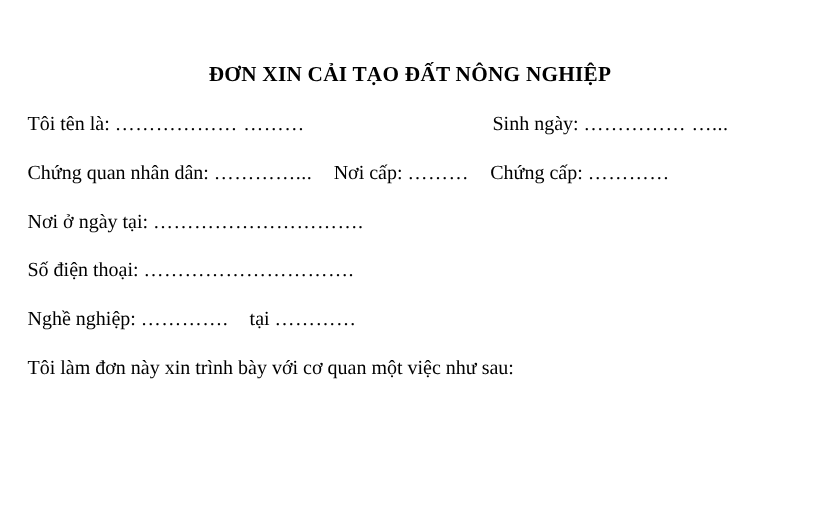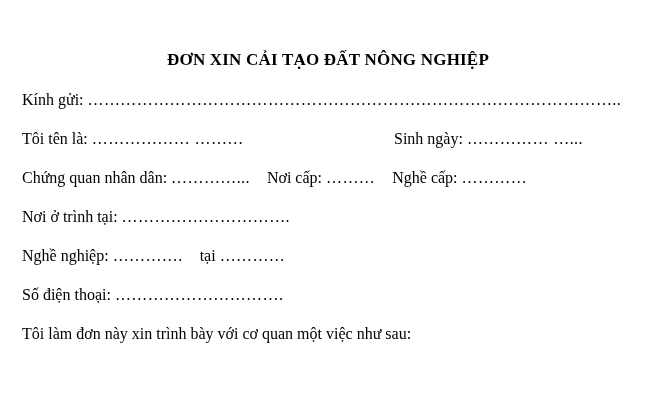--- a/index.html
+++ b/index.html
@@ -58,64 +58,60 @@
     width: 9px;
   }
 </style>
 </head>
 <body>
 
 <div class="page">
 
   <h1 class="doc-title">ĐƠN XIN CẢI TẠO ĐẤT NÔNG NGHIỆP</h1>
 
-  <div class="line">
-    <span>Kính gửi:</span>
-    <span class="dots">……………………………………………………………………………………..</span>
-  </div>
 
 
   <div class="line row">
     <div class="col-left">
       <span>Tôi tên là:</span>
       <span class="dots">……………… ………</span>
     </div>
     <div class="col-right">
       <span>Sinh ngày:</span>
       <span class="dots">…………… …...</span>
     </div>
   </div>
 
   <div class="line">
     <span>Chứng quan nhân dân:</span>
     <span class="dots">…………...</span>
     <span class="sp"></span>
     <span>Nơi cấp:</span>
     <span class="dots">………</span>
     <span class="sp"></span>
-    <span>Nghề cấp:</span>
+    <span>Chứng cấp:</span>
     <span class="dots">…………</span>
   </div>
 
 
   <div class="line">
-    <span>Nơi ở trình tại:</span>
+    <span>Nơi ở ngày tại:</span>
+    <span class="dots">………………………….</span>
+  </div>
+
+  <div class="line">
+    <span>Số điện thoại:</span>
     <span class="dots">………………………….</span>
   </div>
 
   <div class="line">
     <span>Nghề nghiệp:</span>
     <span class="dots">………….</span>
     <span class="sp"></span>
     <span>tại</span>
     <span class="dots">…………</span>
   </div>
 
-  <div class="line">
-    <span>Số điện thoại:</span>
-    <span class="dots">………………………….</span>
-  </div>
-
   <div class="line last">
     <span>Tôi làm đơn này xin trình bày với cơ quan một việc như sau:</span>
   </div>
 
 </div>
 
 </body></html>

